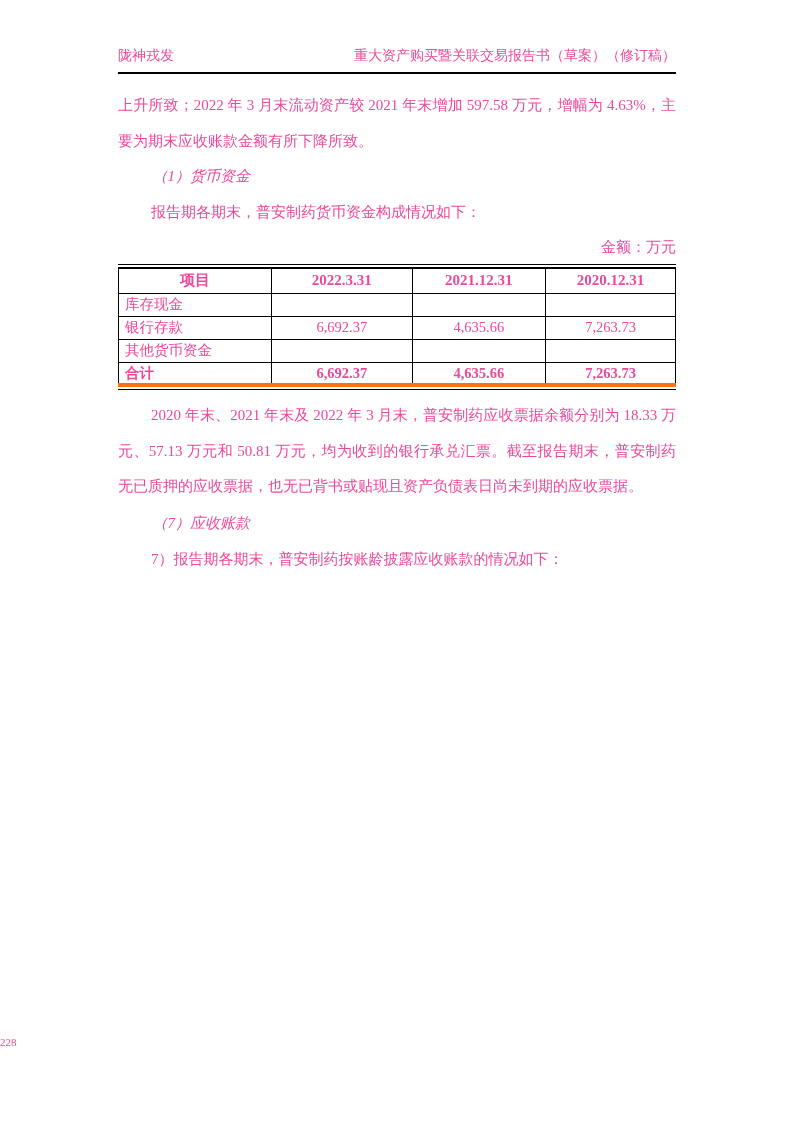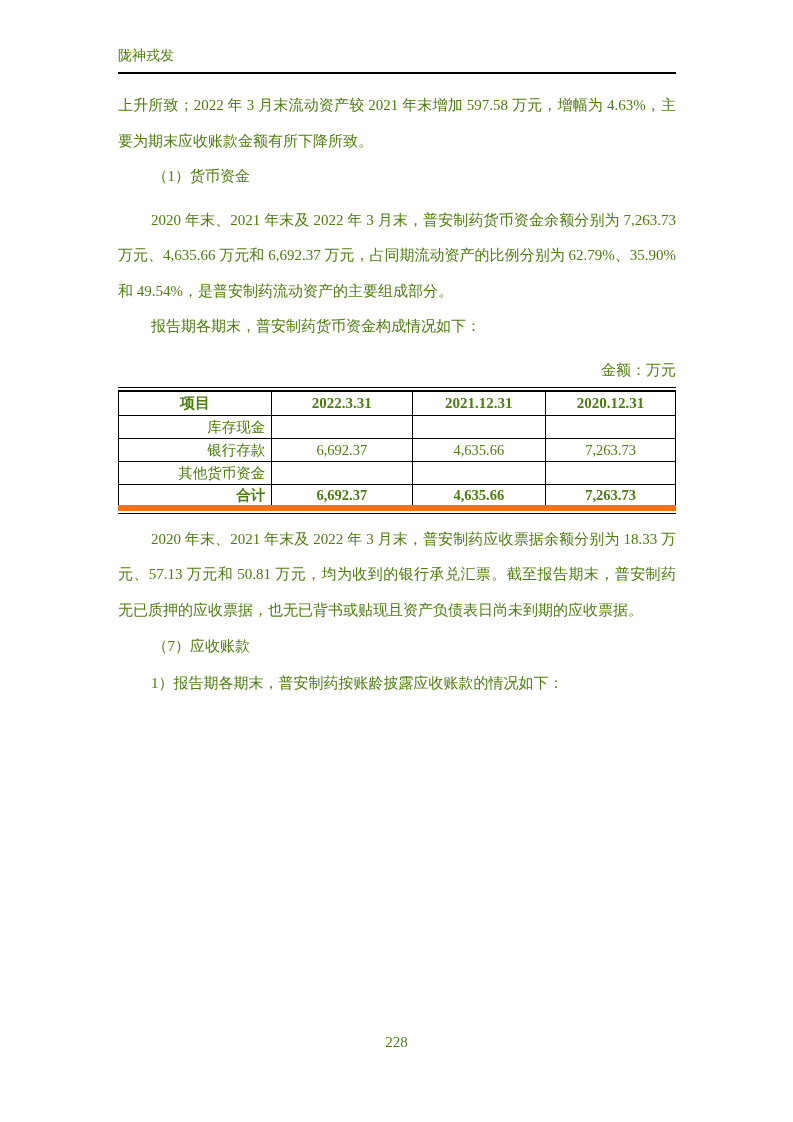--- a/index.html
+++ b/index.html
@@ -4,21 +4,21 @@
 <style>
   * { margin: 0; padding: 0; box-sizing: border-box; }
   html, body { background: #ffffff; }
   .page {
     width: 793px;
     height: 1122px;
     background: #ffffff;
     position: relative;
     overflow: hidden;
     font-family: "Liberation Serif", "DejaVu Serif", serif;
-    color: #4d7c0f;
+    color: #ec4899;
   }
   .inner {
     position: absolute;
     left: 118px;
     top: 0;
     width: 558px;
   }
   .doc-header {
     display: flex;
     justify-content: space-between;
@@ -29,92 +29,91 @@
     font-size: 14px;
     line-height: 18px;
   }
   .doc-body {
     font-size: 15px;
     line-height: 35.5px;
     text-align: justify;
   }
   .para { text-indent: 2.2em; }
   .no-indent { text-indent: 0; font-family: Liberation Serif, serif; }
-  .heading { text-indent: 2.3em; }
+  .heading { text-indent: 2.3em; font-style: italic; }
   .unit-note {
     text-align: right;
     line-height: 30px;
-    margin-top: 10px;
+    margin-top: 2px;
   }
   .mt-first { margin-top: 14px; }
   .mt-sect  { margin-top: 8px; }
   .mt-sm    { margin-top: 1px; }
   .mt-tbl   { margin-top: 3px; }
 
   .table-wrap {
     margin-top: 2px;
     border-top: 1px solid #000;
     border-bottom: 1px solid #000;
     padding: 2px 0;
   }
   table.money-table {
     width: 100%;
     border-collapse: collapse;
     table-layout: fixed;
     border-top: 2px solid #000;
-    border-bottom: 6px solid #f97316;
+    border-bottom: 4px solid #f97316;
     font-size: 14.5px;
     border-radius: 11px;
   }
   table.money-table th,
   table.money-table td {
     border: 1px solid #000;
     height: 23px;
     line-height: 1;
     padding: 0 6px;
     vertical-align: middle;
     overflow: hidden;
     white-space: nowrap;
   }
   table.money-table th {
     height: 25px;
     font-weight: bold;
     text-align: center;
     font-size: 15px;
   }
-  td.cell-label { text-align: right; }
+  td.cell-label { text-align: left; }
   td.cell-num { text-align: center; }
   tr.row-bold td { font-weight: bold; }
 
   .doc-footer {
     position: absolute;
     top: 1034px;
     left: 0;
     width: 100%;
-    text-align: center;
-    font-size: 15px;
+    font-size: 11px;
     line-height: 16px;
   }
 </style>
 </head>
 <body>
 
 <div class="page">
   <div class="inner">
 
     <div class="doc-header">
       <span>陇神戎发</span>
+      <span>重大资产购买暨关联交易报告书（草案）（修订稿）</span>
     </div>
 
     <div class="doc-body">
       <p class="no-indent mt-first">上升所致；2022 年 3 月末流动资产较 2021 年末增加 597.58 万元，增幅为 4.63%，主要为期末应收账款金额有所下降所致。</p>
 
       <p class="heading">（1）货币资金</p>
 
-      <p class="para mt-sect">2020 年末、2021 年末及 2022 年 3 月末，普安制药货币资金余额分别为 7,263.73 万元、4,635.66 万元和 6,692.37 万元，占同期流动资产的比例分别为 62.79%、35.90%和 49.54%，是普安制药流动资产的主要组成部分。</p>
 
       <p class="para">报告期各期末，普安制药货币资金构成情况如下：</p>
 
       <div class="unit-note">金额：万元</div>
 
       <div class="table-wrap">
         <table class="money-table" id="money-table">
             <colgroup>
               <col style="width: 27.5%;">
               <col style="width: 25.2%;">
@@ -159,20 +158,20 @@
       </div>
 
 
 
 
       <p class="para mt-sect">2020 年末、2021 年末及 2022 年 3 月末，普安制药应收票据余额分别为 18.33 万元、57.13 万元和 50.81 万元，均为收到的银行承兑汇票。截至报告期末，普安制药无已质押的应收票据，也无已背书或贴现且资产负债表日尚未到期的应收票据。</p>
 
       <p class="heading mt-sm">（7）应收账款</p>
 
 
-      <p class="para mt-sm">1）报告期各期末，普安制药按账龄披露应收账款的情况如下：</p>
+      <p class="para mt-sm">7）报告期各期末，普安制药按账龄披露应收账款的情况如下：</p>
     </div>
   </div>
 
   <div class="doc-footer">
     <span>228</span>
   </div>
 </div>
 
 </body></html>

